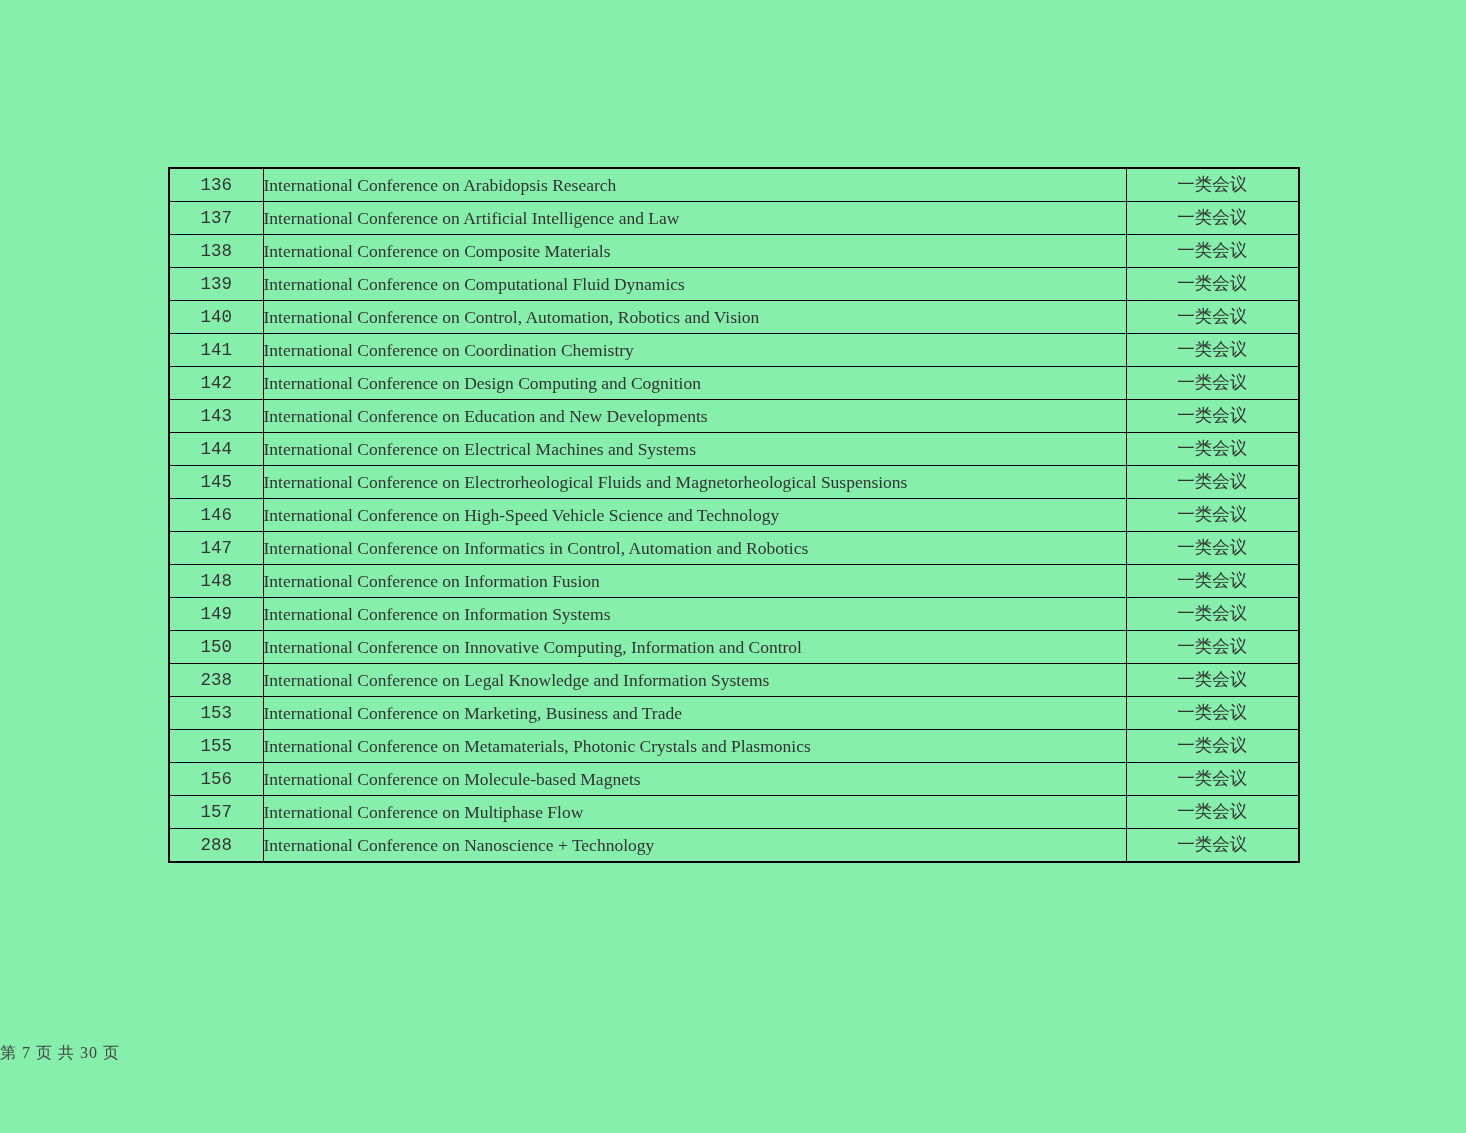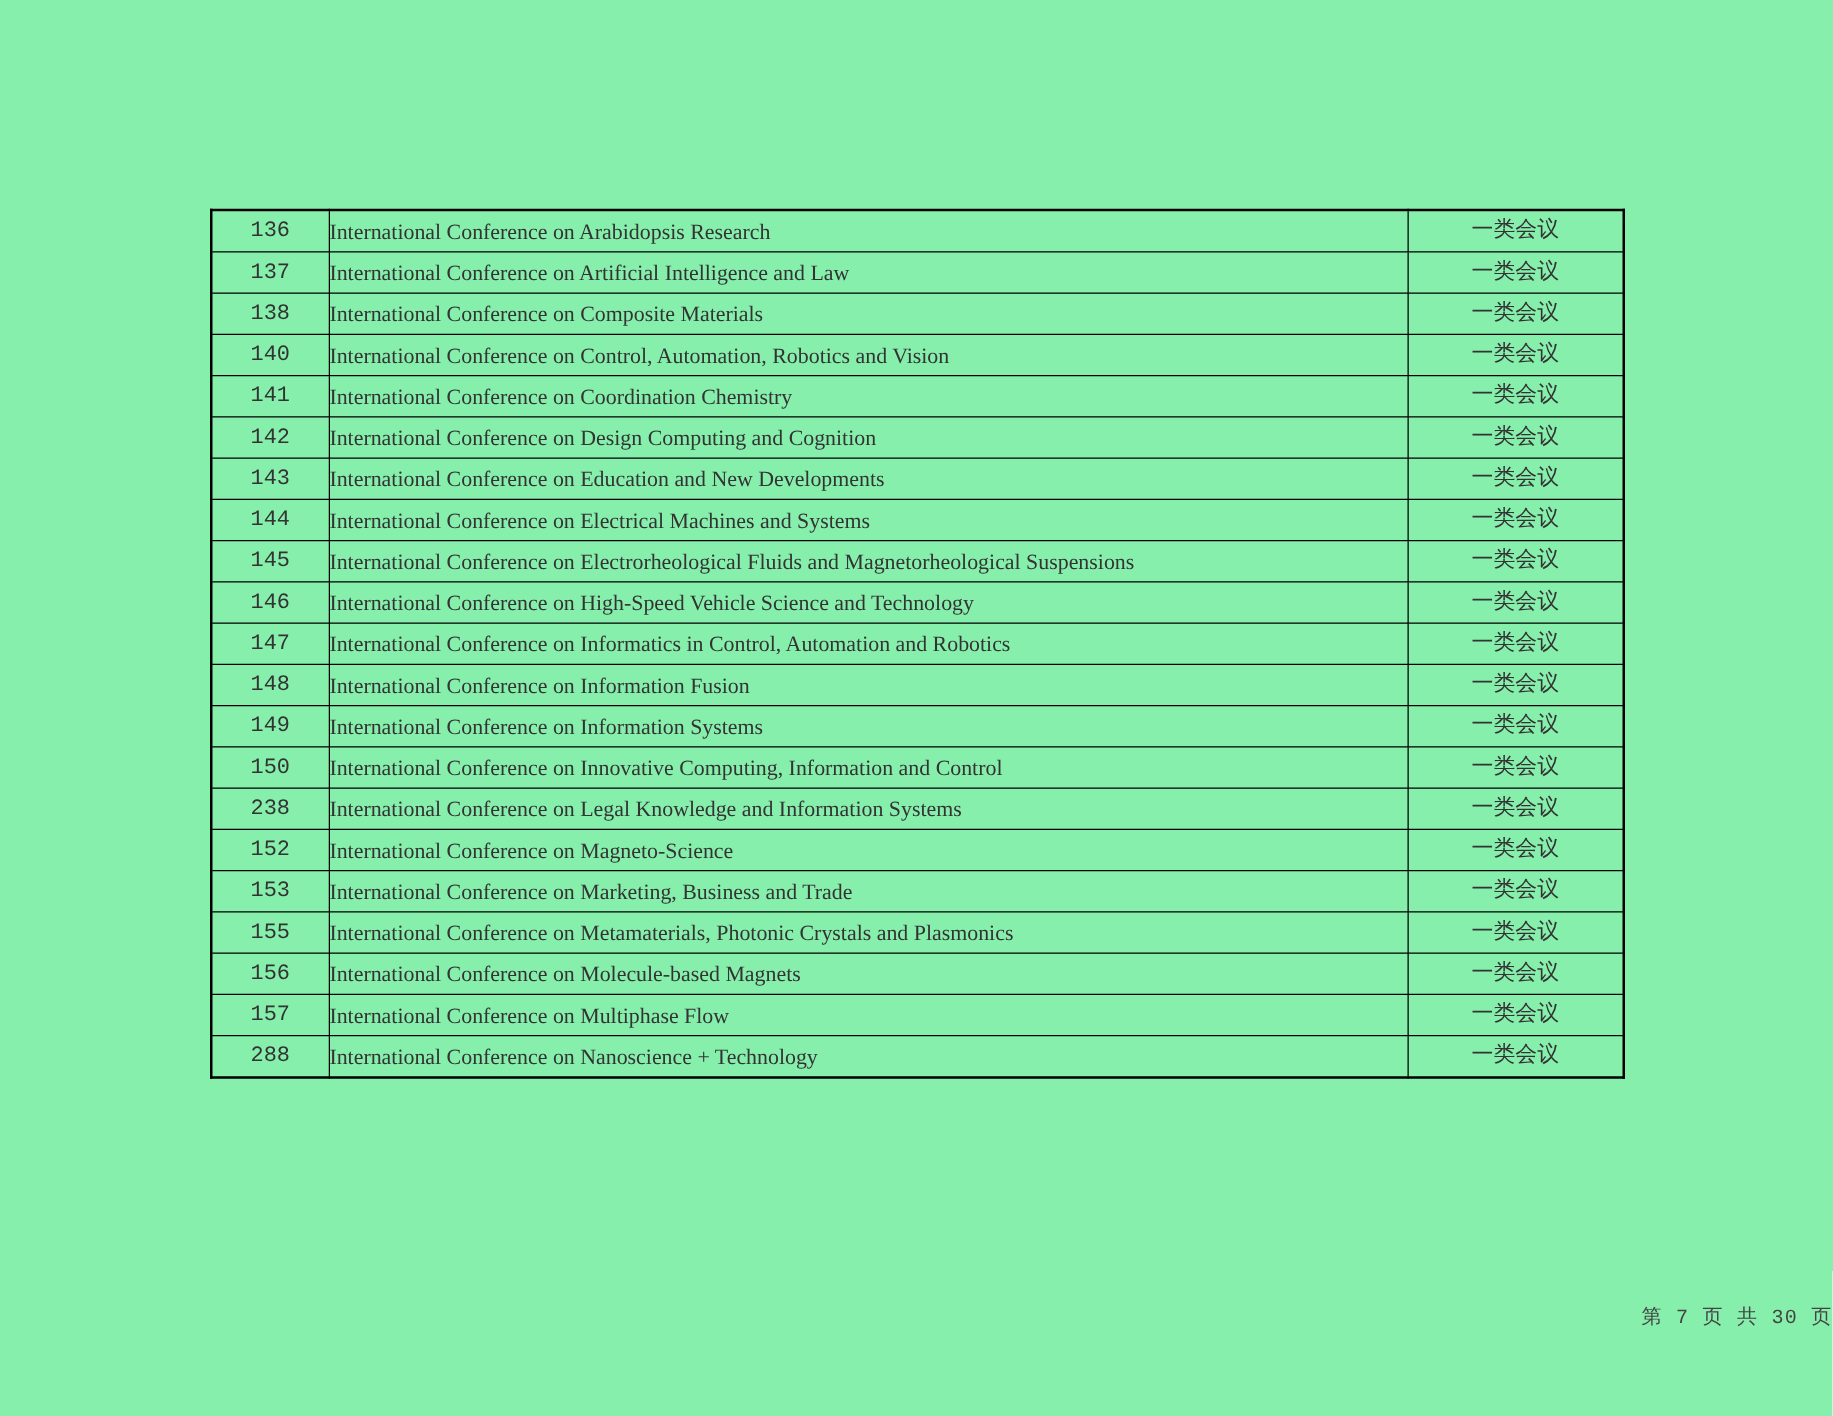--- a/index.html
+++ b/index.html
@@ -47,25 +47,25 @@
   td.cell-cat {
     text-align: center;
     font-size: 20px;
     font-family: Liberation Mono, monospace;
   }
   .page-footer {
     position: absolute;
     left: 0;
     right: 0;
     top: 1043px;
-    text-align: right;
+    text-align: left;
     font-size: 16px;
     color: #444444;
     letter-spacing: 1px;
-    font-family: Liberation Mono, monospace;
+    font-family: Liberation Serif, serif;
   }
 </style>
 </head>
 <body>
 
 <div class="page">
 
   <table class="doc-table">
     <colgroup>
       <col style="width:94px">
@@ -84,20 +84,25 @@
     <td class="cell-name">International Conference on Artificial Intelligence and Law</td>
     <td class="cell-cat">一类会议</td>
   </tr>
 
   <tr>
     <td class="cell-no">138</td>
     <td class="cell-name">International Conference on Composite Materials</td>
     <td class="cell-cat">一类会议</td>
   </tr>
 
+  <tr>
+    <td class="cell-no">139</td>
+    <td class="cell-name">International Conference on Computational Fluid Dynamics</td>
+    <td class="cell-cat">一类会议</td>
+  </tr>
 
   <tr>
     <td class="cell-no">140</td>
     <td class="cell-name">International Conference on Control, Automation, Robotics and Vision</td>
     <td class="cell-cat">一类会议</td>
   </tr>
 
   <tr>
     <td class="cell-no">141</td>
     <td class="cell-name">International Conference on Coordination Chemistry</td>
@@ -157,25 +162,20 @@
     <td class="cell-name">International Conference on Innovative Computing, Information and Control</td>
     <td class="cell-cat">一类会议</td>
   </tr>
 
   <tr>
     <td class="cell-no">238</td>
     <td class="cell-name">International Conference on Legal Knowledge and Information Systems</td>
     <td class="cell-cat">一类会议</td>
   </tr>
 
-  <tr>
-    <td class="cell-no">152</td>
-    <td class="cell-name">International Conference on Magneto-Science</td>
-    <td class="cell-cat">一类会议</td>
-  </tr>
 
   <tr>
     <td class="cell-no">153</td>
     <td class="cell-name">International Conference on Marketing, Business and Trade</td>
     <td class="cell-cat">一类会议</td>
   </tr>
 
 
   <tr>
     <td class="cell-no">155</td>

